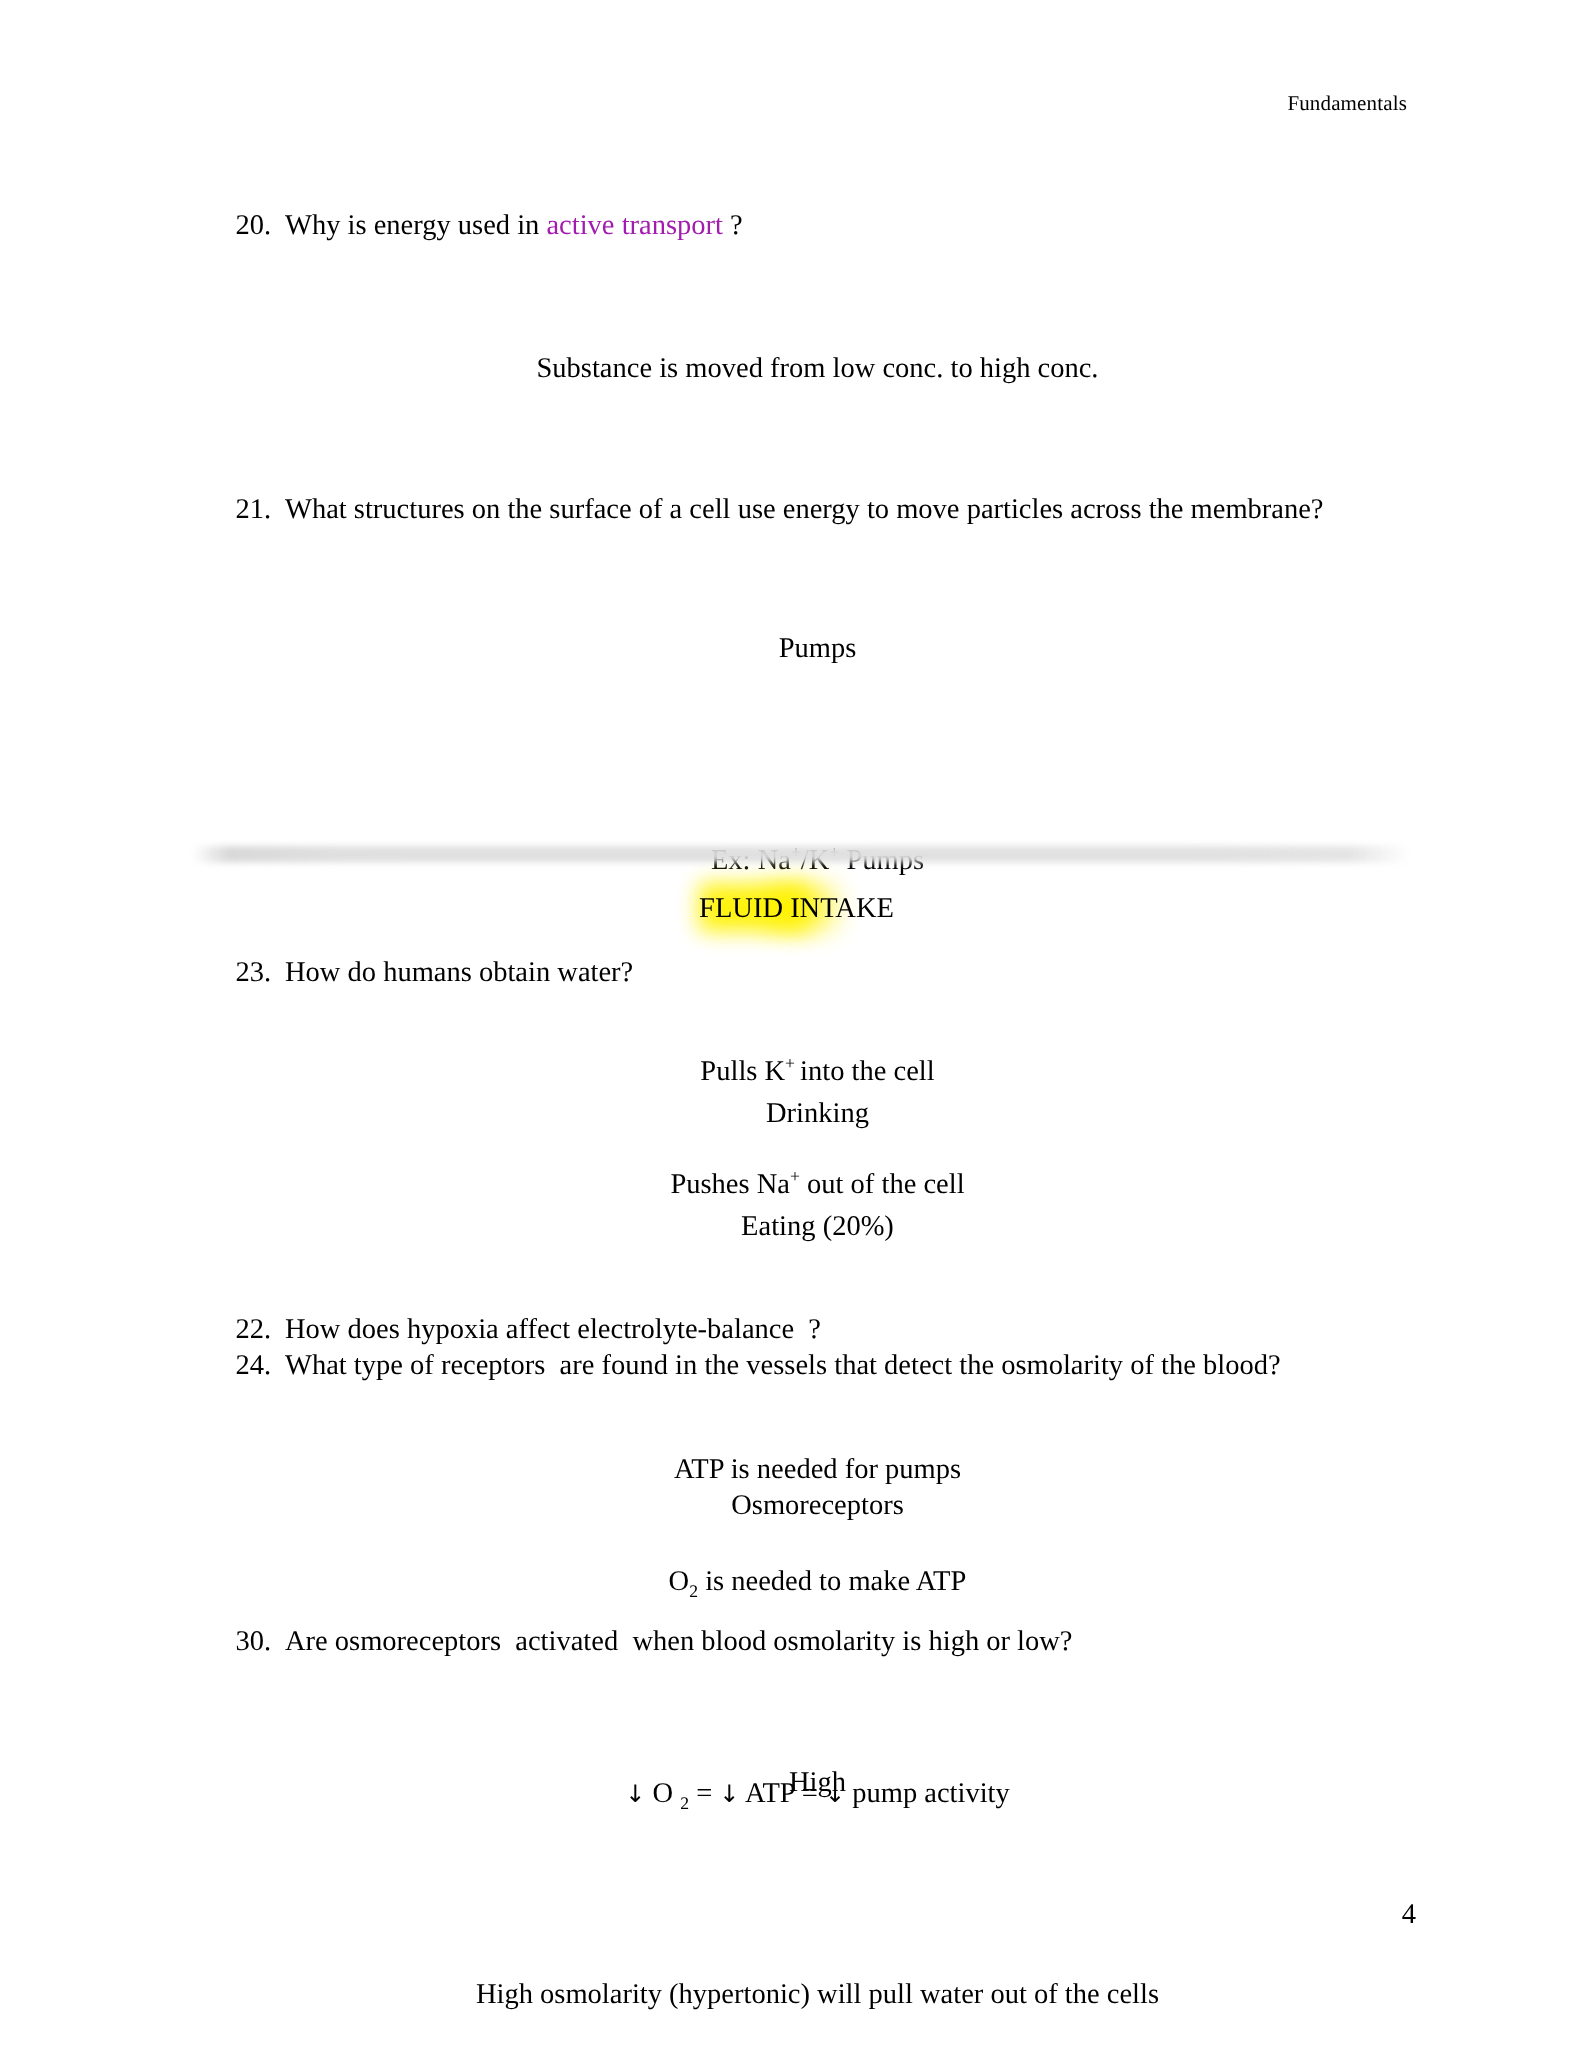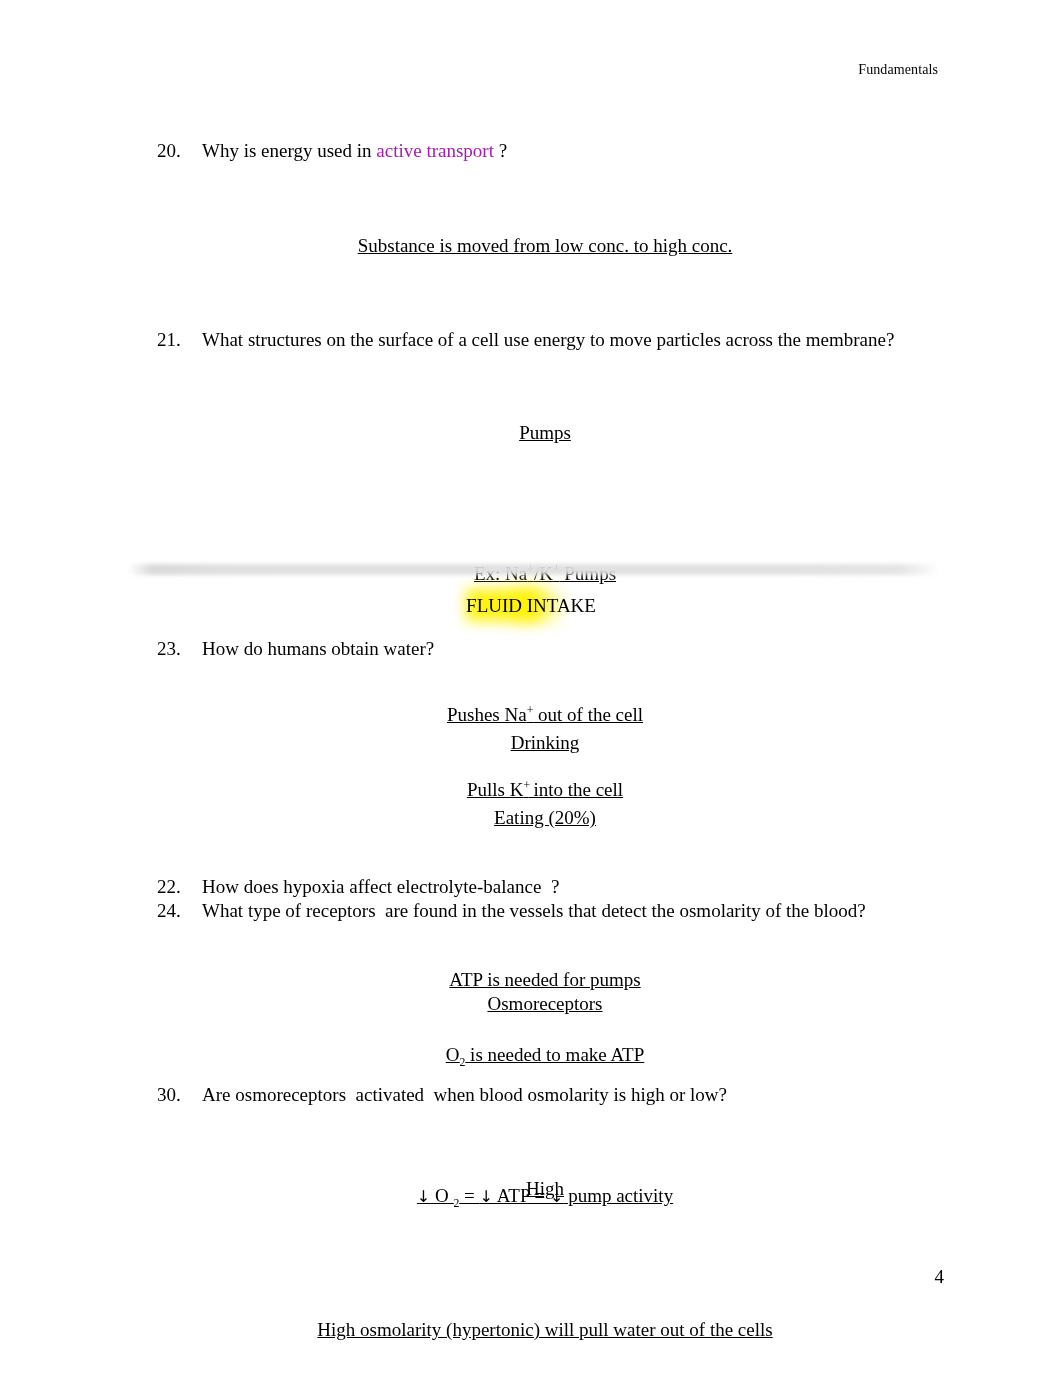--- a/index.html
+++ b/index.html
@@ -37,42 +37,41 @@
     width: 790px;
   }
 
   
   .qitem {
     display: flex;
     align-items: flex-start;
     font-size: 19px;
     line-height: 25px;
     white-space: pre;
-    gap: 12px;
   }
   .qnum {
     width: 33px;
     flex: 0 0 33px;
     font-size: 19px;
   }
   .qtext {
     flex: 1 1 auto;
     white-space: pre-wrap;
   }
 
   
   .answer {
     text-align: center;
     font-size: 19px;
     line-height: 25px;
     white-space: pre-wrap;
     margin-left: 0;
     padding-right: 14px;
   }
-  .answer .ln { display: block; text-decoration: underline; }
+  .answer .ln { display: block; }
   .sp-16 { height: 16px; }
   .sp-18 { height: 18px; }
   .sp-19 { height: 19px; }
   .sp-20 { height: 20px; }
   .sp-22 { height: 22px; }
 
   
   .red { color: #a21caf; }
   sup {
     font-size: 0.62em;
@@ -199,22 +198,22 @@
     <div class="sp-18"></div>
     <div class="answer">
       <span class="ln">Pumps</span>
     </div>
     <div class="sp-16"></div>
     <div class="answer">
       <span class="ln"><span>Ex: Na</span><sup>+</sup><span>/K</span><sup>+</sup><span> Pumps</span></span>
     </div>
     <div class="sp-16"></div>
     <div class="answer">
+      <span class="ln"><span>Pulls K</span><sup class="kplus">+</sup><span> into the cell</span></span>
       <span class="ln"><span>Pushes Na</span><sup>+</sup><span> out of the cell</span></span>
-      <span class="ln"><span>Pulls K</span><sup class="kplus">+</sup><span> into the cell</span></span>
     </div>
 
     <div class="sp-22"></div>
 
     <div class="qitem">
       <span class="qnum">22.</span>
       <span class="qtext">How does hypoxia affect electrolyte-balance  ?</span>
     </div>
     <div class="sp-18"></div>
     <div class="answer">

